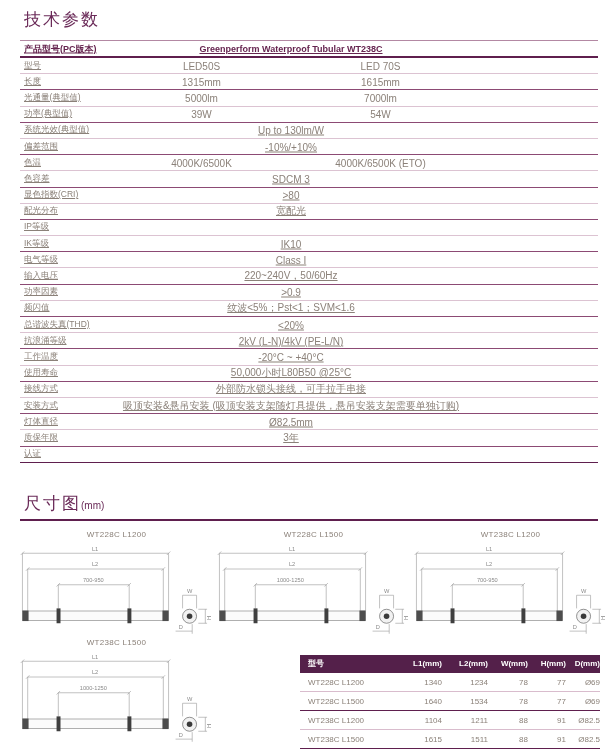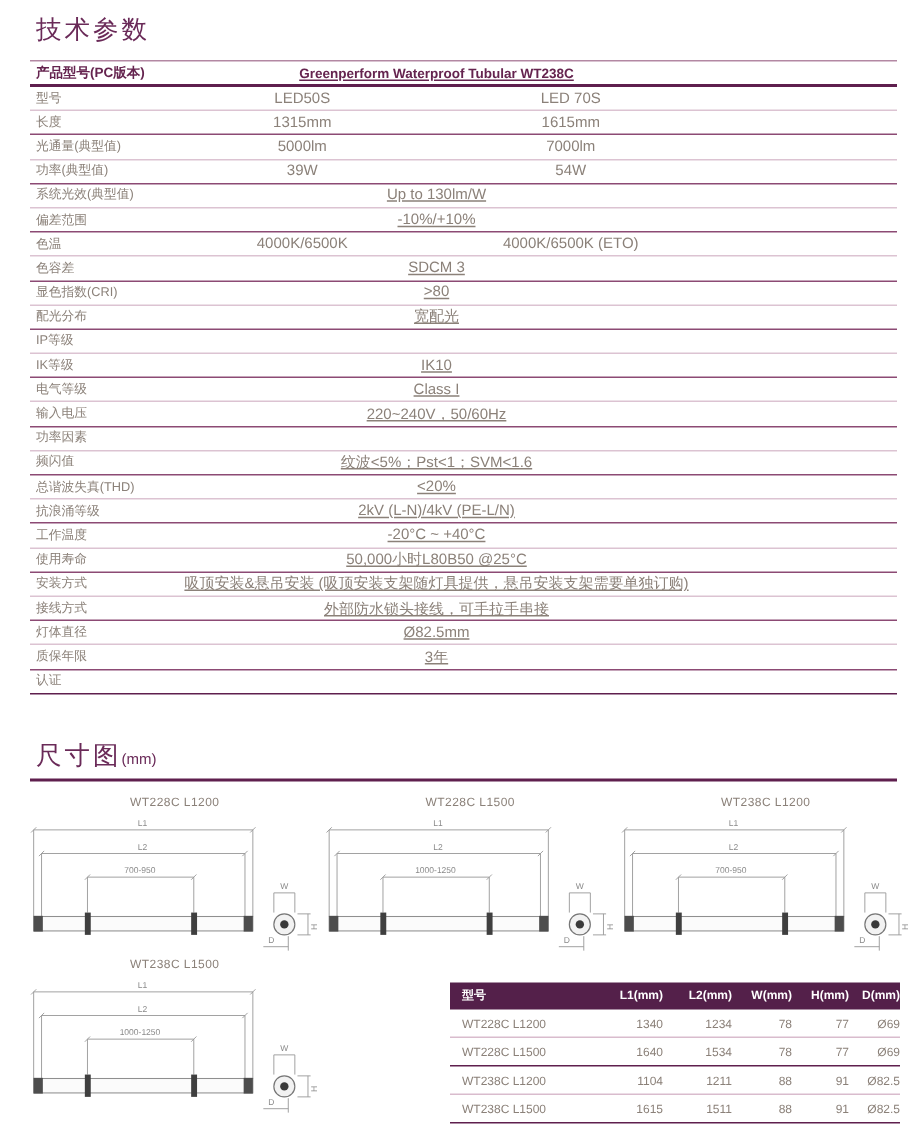--- a/index.html
+++ b/index.html
@@ -21,21 +21,21 @@
     height:18px;border-top:1px solid #b388a3;border-bottom:2px solid #5f1f4e;
   }
   .spec-header .lab{color:#65244f;font-weight:bold;font-size:9px;}
   .spec-header .vm{color:#65244f;font-weight:bold;font-size:9px;}
   .spec-row{height:16.2px;}
   .spec-table > div.spec-row:nth-child(odd){border-bottom:1.5px solid #8c4a74;}
   .spec-table > div.spec-row:nth-child(even){border-bottom:1px solid #dcc3d2;}
   .spec-table > div.row-last{border-bottom:1.5px solid #5f1f4e !important;}
   .lab{
     position:absolute;left:4px;top:50%;transform:translateY(-50%);
-    font-size:8.5px;white-space:nowrap;
+    font-size:8.5px;white-space:nowrap;text-decoration:underline;
   }
   .v{
     position:absolute;top:50%;transform:translateY(-50%);
     font-size:10px;text-align:center;white-space:nowrap;
   }
   .v1{left:92px;width:179px;}
   .v2{left:271px;width:179px;}
   .vm{left:92px;width:358px;text-decoration:underline;}
   
   .dim-rule{position:absolute;left:20px;top:519px;width:578px;height:1.5px;background:#5f1f4e;}
@@ -133,20 +133,21 @@
     <div class="spec-row">
       <span class="lab">电气等级</span>
       <span class="v vm">Class I</span>
     </div>
     <div class="spec-row">
       <span class="lab">输入电压</span>
       <span class="v vm">220~240V，50/60Hz</span>
     </div>
     <div class="spec-row">
       <span class="lab">功率因素</span>
+      <span class="v vm">&gt;0.9</span>
     </div>
     <div class="spec-row">
       <span class="lab">频闪值</span>
       <span class="v vm">纹波&lt;5%；Pst&lt;1；SVM&lt;1.6</span>
     </div>
     <div class="spec-row">
       <span class="lab">总谐波失真(THD)</span>
       <span class="v vm">&lt;20%</span>
     </div>
     <div class="spec-row">
@@ -155,26 +156,26 @@
     </div>
     <div class="spec-row">
       <span class="lab">工作温度</span>
       <span class="v vm">-20°C ~ +40°C</span>
     </div>
     <div class="spec-row">
       <span class="lab">使用寿命</span>
       <span class="v vm">50,000小时L80B50 @25°C</span>
     </div>
     <div class="spec-row">
+      <span class="lab">接线方式</span>
+      <span class="v vm">外部防水锁头接线，可手拉手串接</span>
+    </div>
+    <div class="spec-row">
       <span class="lab">安装方式</span>
       <span class="v vm">吸顶安装&amp;悬吊安装 (吸顶安装支架随灯具提供，悬吊安装支架需要单独订购)</span>
-    </div>
-    <div class="spec-row">
-      <span class="lab">接线方式</span>
-      <span class="v vm">外部防水锁头接线，可手拉手串接</span>
     </div>
     <div class="spec-row">
       <span class="lab">灯体直径</span>
       <span class="v vm">Ø82.5mm</span>
     </div>
     <div class="spec-row">
       <span class="lab">质保年限</span>
       <span class="v vm">3年</span>
     </div>
     <div class="spec-row row-last">

